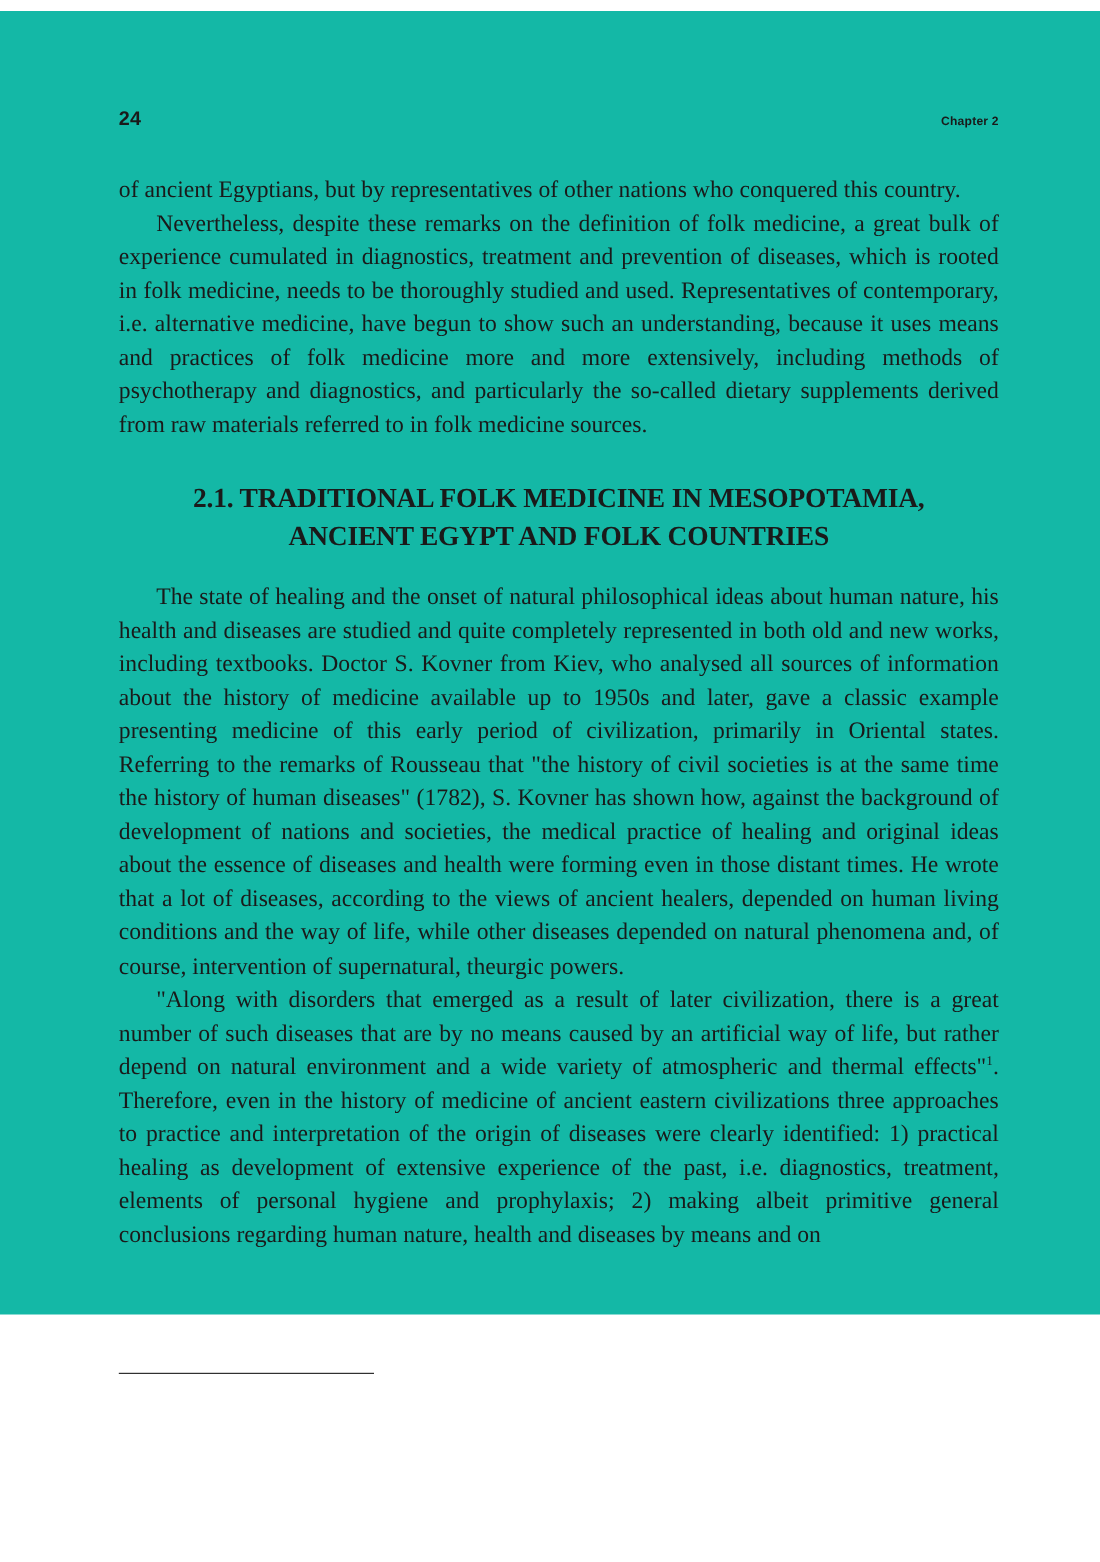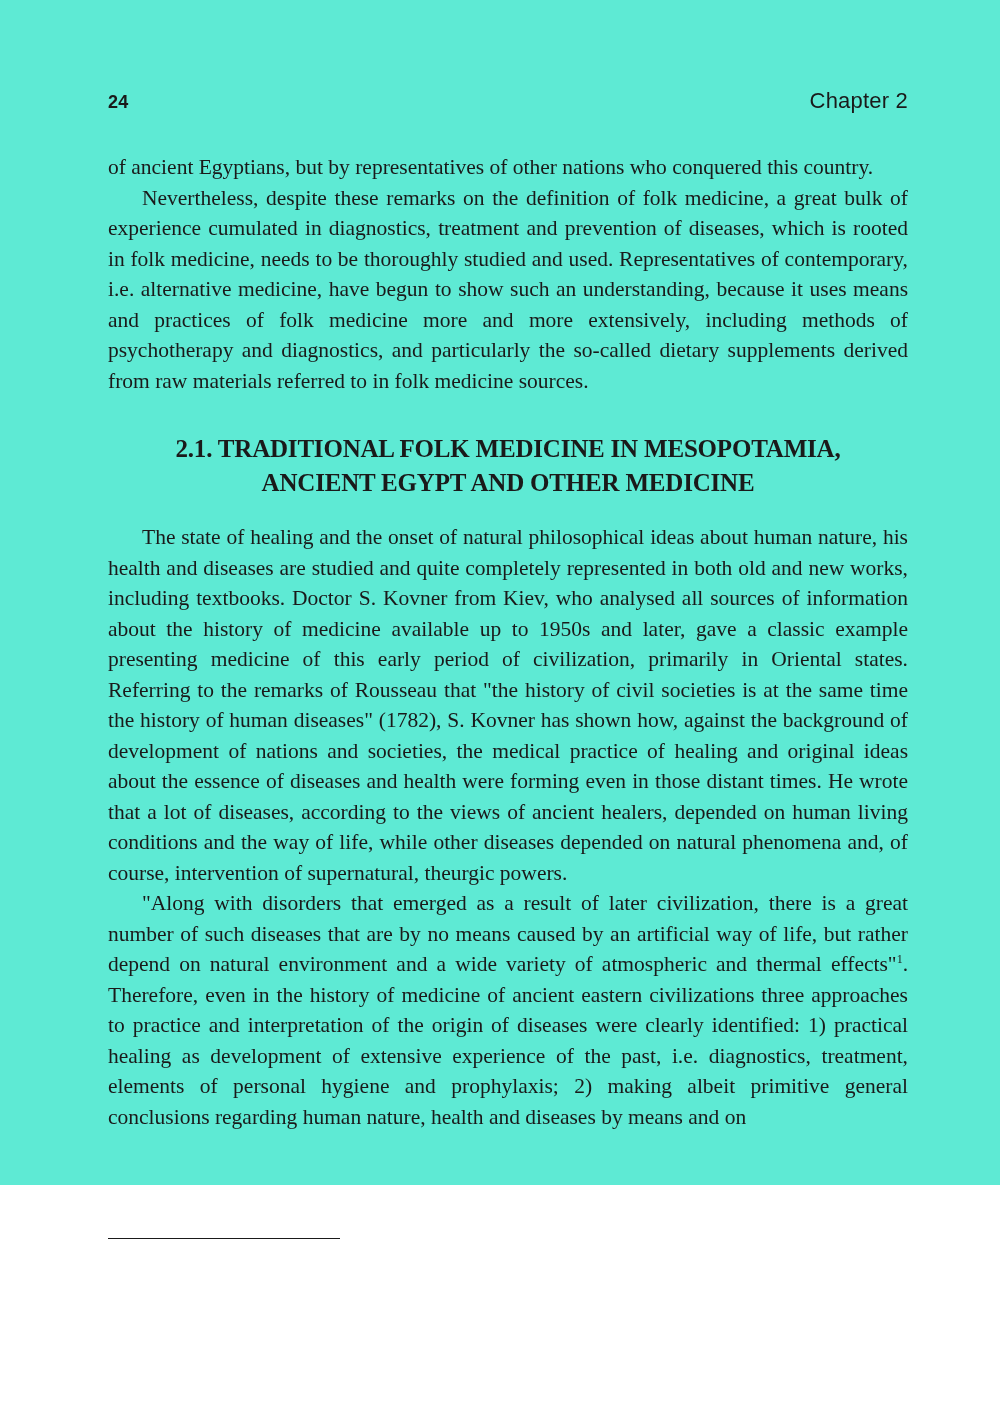--- a/index.html
+++ b/index.html
@@ -10,24 +10,24 @@
   body {
     width: 1000px;
     height: 1420px;
     position: relative;
     font-family: "Liberation Serif", serif;
     color: #1a1a1a;
     overflow: hidden;
   }
   .page {
     position: absolute;
-    left: 0; top: 0;
+    left: 0; top: 10px;
     width: 1000px;
     height: 1185px;
-    background: #5eead4;
+    background: #14b8a6;
   }
   .content {
     position: absolute;
     left: 108px;
     top: 88px;
     width: 800px;
   }
   .running-head {
     display: flex;
     justify-content: space-between;
@@ -35,22 +35,22 @@
     font-family: "Liberation Sans", sans-serif;
     font-size: 17px;
     letter-spacing: 0.2px;
     margin-bottom: 38px;
   }
   .running-head .folio {
     font-weight: bold;
     font-size: 18px;
   }
   .running-head .chapter {
-    font-weight: normal;
-    font-size: 22px;
+    font-weight: bold;
+    font-size: 11px;
   }
   .body-text p {
     margin: 0;
     font-size: 21.5px;
     line-height: 30.5px;
     text-align: justify;
     text-justify: inter-word;
     hyphens: manual;
   }
   .body-text p.indent {
@@ -116,21 +116,21 @@
     </div>
 
     <div class="body-text">
 
       <p>of ancient Egyptians, but by representatives of other nations who conquered this country.</p>
 
       <p class="indent">Nevertheless, despite these remarks on the definition of folk medicine, a great bulk of experience cumulated in  diagnostics, treatment and prevention of diseases, which is rooted in folk medicine, needs to be thoroughly studied and used. Representatives of contemporary, i.e. alternative medicine, have begun to show such an understanding, because it uses means and practices of folk medicine more and more extensively, including methods of psychotherapy and diagnostics, and particularly the so-called dietary supplements derived from raw materials referred to in folk medicine sources.</p>
 
       <h2 class="section-title">
         <span class="line">2.1. TRADITIONAL FOLK MEDICINE IN MESOPOTAMIA,</span>
-        <span class="line">ANCIENT EGYPT AND OTHER MEDICINE</span>
+        <span class="line">ANCIENT EGYPT AND FOLK COUNTRIES</span>
       </h2>
 
       <p class="indent">The state of healing and the onset of natural philosophical ideas about human nature, his health and diseases are studied and quite completely represented in both old and new works, including textbooks. Doctor S. Kovner from Kiev, who analysed all sources of information about the history of medicine available up to 1950s and later, gave a classic example presenting medicine of this early period of civilization, primarily in Oriental states. Referring to the remarks of Rousseau that "the history of civil societies is at the same time the history of human diseases" (1782), S. Kovner has shown how, against the background of development of nations and societies, the medical practice of healing and original ideas about the essence of diseases and health were forming even in those distant times. He wrote that a lot of diseases, according to the views of ancient healers, depended on human living conditions and the way of life, while other diseases depended on natural phenomena and, of course, intervention of supernatural, theurgic powers.</p>
 
       <p class="indent"><span>"Along with disorders that emerged as a result of later civilization, there is a great number of such diseases that are by no means caused by an artificial way of life, but rather depend on natural environment and a wide variety of atmospheric and thermal effects"</span><sup class="fnref">1</sup><span>. Therefore, even in the history of medicine of  ancient eastern civilizations three approaches to practice and interpretation of the origin of diseases were clearly identified: 1) practical healing as development of extensive experience of the past, i.e. diagnostics, treatment, elements of personal hygiene and prophylaxis; 2) making albeit primitive general conclusions regarding human nature, health and diseases by means and on</span></p>
 
     </div>
   </div>
 
   <div class="footnote-wrap">

